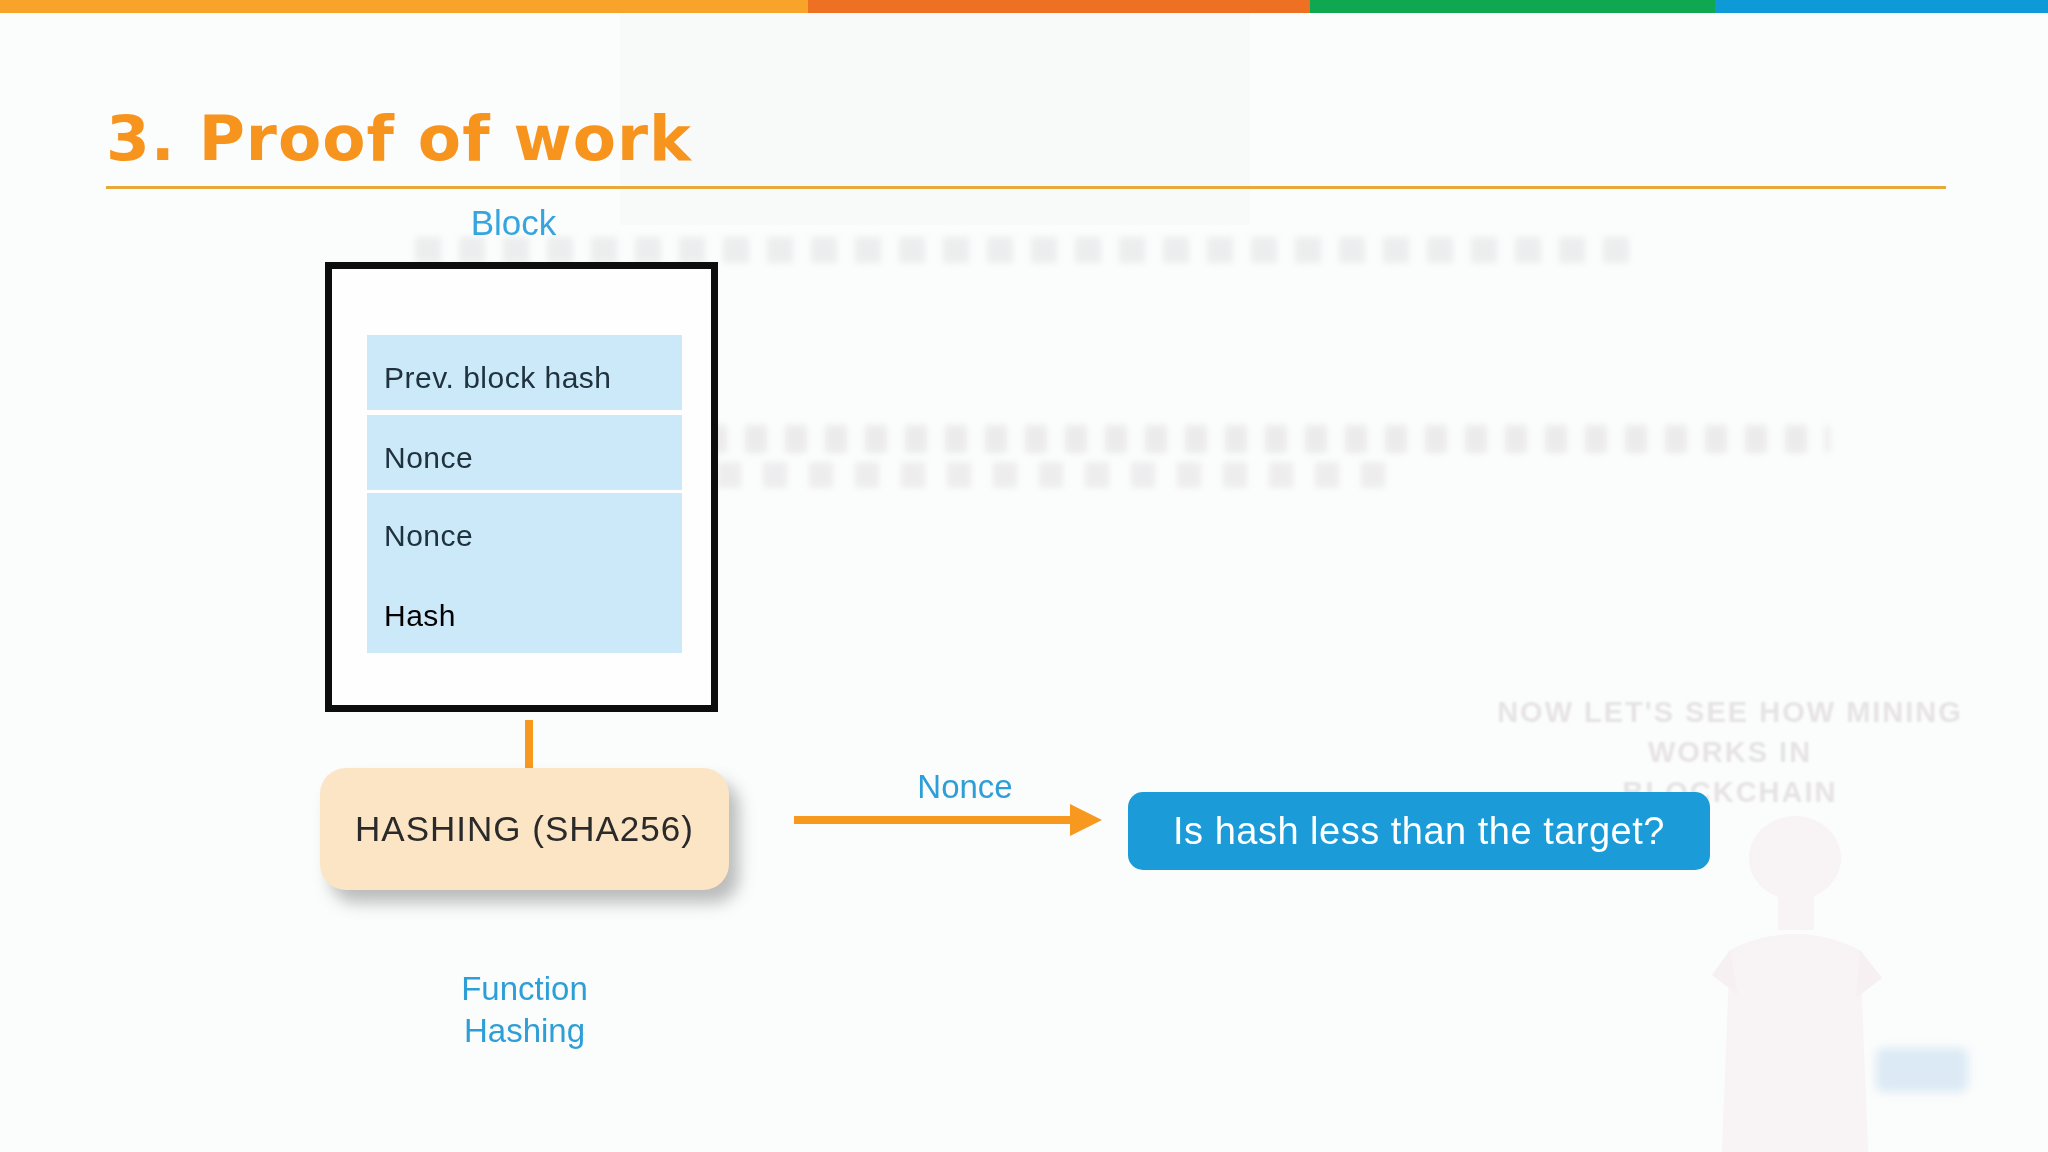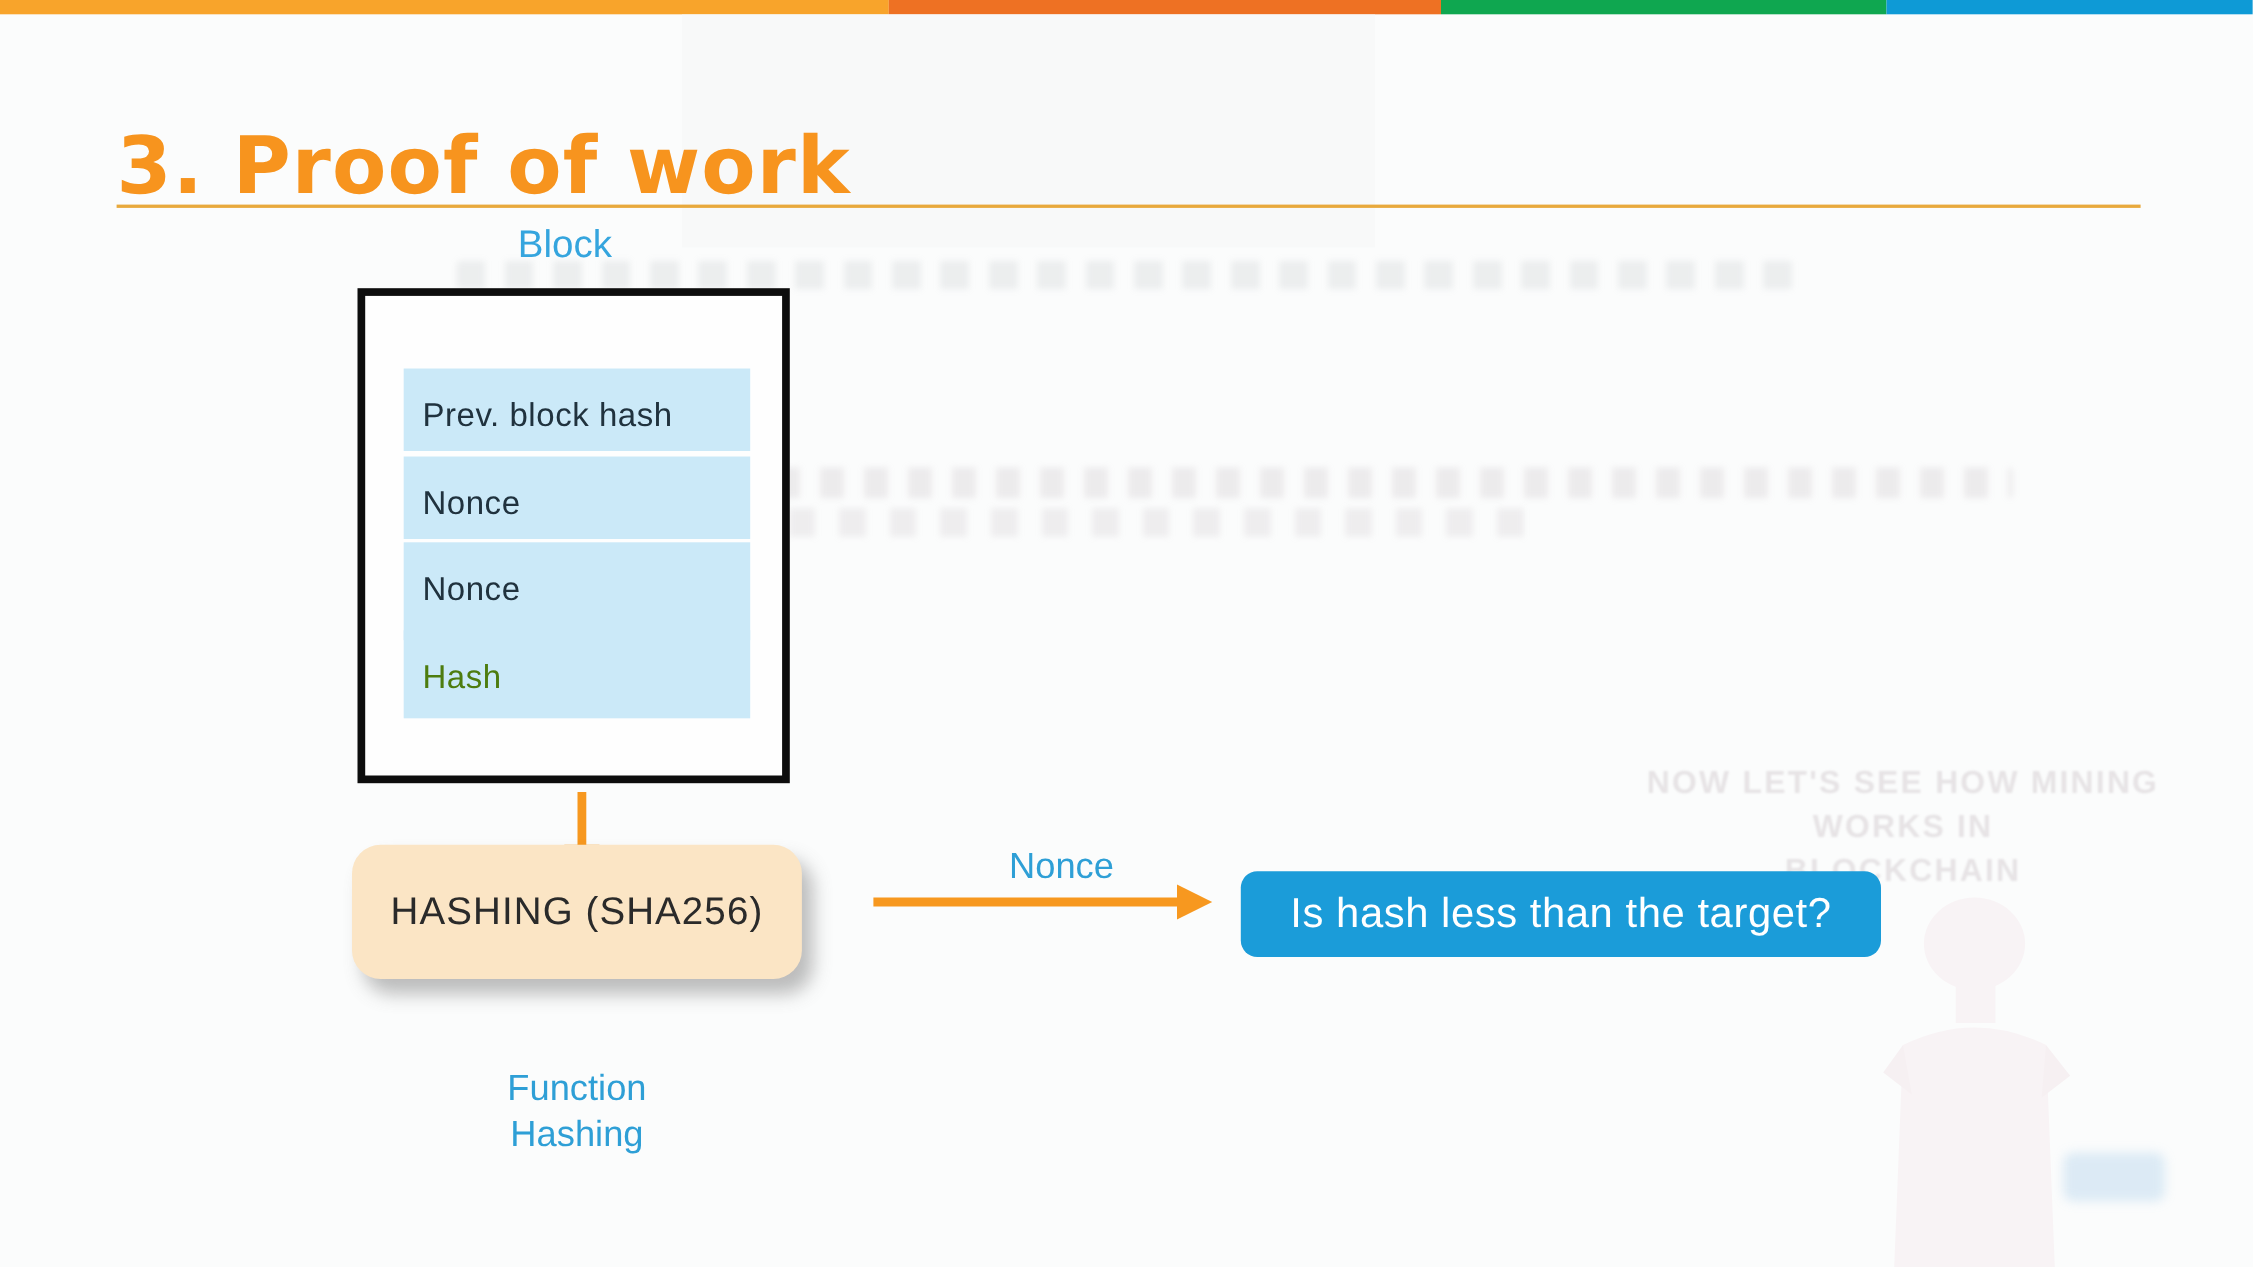--- a/index.html
+++ b/index.html
@@ -16,21 +16,21 @@
   .seg-3{width:405px;}
   .seg-4{width:333px;}
 
   
   .bg-column{position:absolute;left:620px;top:13px;width:630px;height:212px;background:#f6f8f8;opacity:.65;}
 
   
   .slide-title{
     position:absolute;left:106px;top:60px;
     font-family:"DejaVu Sans", sans-serif;
-    font-size:72px;font-weight:bold;letter-spacing:1px;
+    font-size:63px;font-weight:bold;letter-spacing:1px;
   }
   .title-underline{position:absolute;left:106px;top:186px;width:1840px;height:3px;}
 
   
   .ghost-band{position:absolute;filter:blur(3px);border-radius:4px;}
   .ghost-band-1{left:415px;top:237px;width:1215px;height:26px;
     background:repeating-linear-gradient(90deg, rgba(150,155,160,.14) 0 26px, rgba(150,155,160,0) 26px 44px);}
   .ghost-band-2{left:625px;top:425px;width:1205px;height:28px;
     background:repeating-linear-gradient(90deg, rgba(165,150,160,.16) 0 22px, rgba(165,150,160,0) 22px 40px);}
   .ghost-band-3{left:625px;top:462px;width:770px;height:26px;
@@ -125,21 +125,21 @@
   </g>
 </svg>
 <div class="ghost-logo"></div>
 
 <div class="block-label" style="color: rgb(53, 165, 222);">Block</div>
 <div class="block-box"></div>
 
 <div class="block-row row-0" style="background-color: rgb(203, 233, 248); color: rgb(32, 50, 62);">Prev. block hash</div>
 <div class="block-row row-1" style="background-color: rgb(203, 233, 248); color: rgb(32, 50, 62);">Nonce</div>
 <div class="block-row row-2" style="background-color: rgb(203, 233, 248); color: rgb(32, 50, 62);">Nonce</div>
-<div class="block-row row-3" style="background-color: rgb(203, 233, 248); color: #4d7c0f;">Hash</div>
+<div class="block-row row-3" style="background-color: rgb(203, 233, 248); color: #000000;">Hash</div>
 
 <svg class="arrow-svg arrow-down" width="50" height="92">
   <line x1="25" y1="6" x2="25" y2="56" stroke-width="8" stroke="#F7981F"></line>
   <polygon points="25,86 9,54 41,54" fill="#F7981F"></polygon>
 </svg>
 
 <div class="hashing-box" style="background-color: rgb(251, 229, 197);">
   <span>HASHING (SHA256)</span>
 </div>
 <div class="hashing-caption" style="color: rgb(46, 159, 214);">

